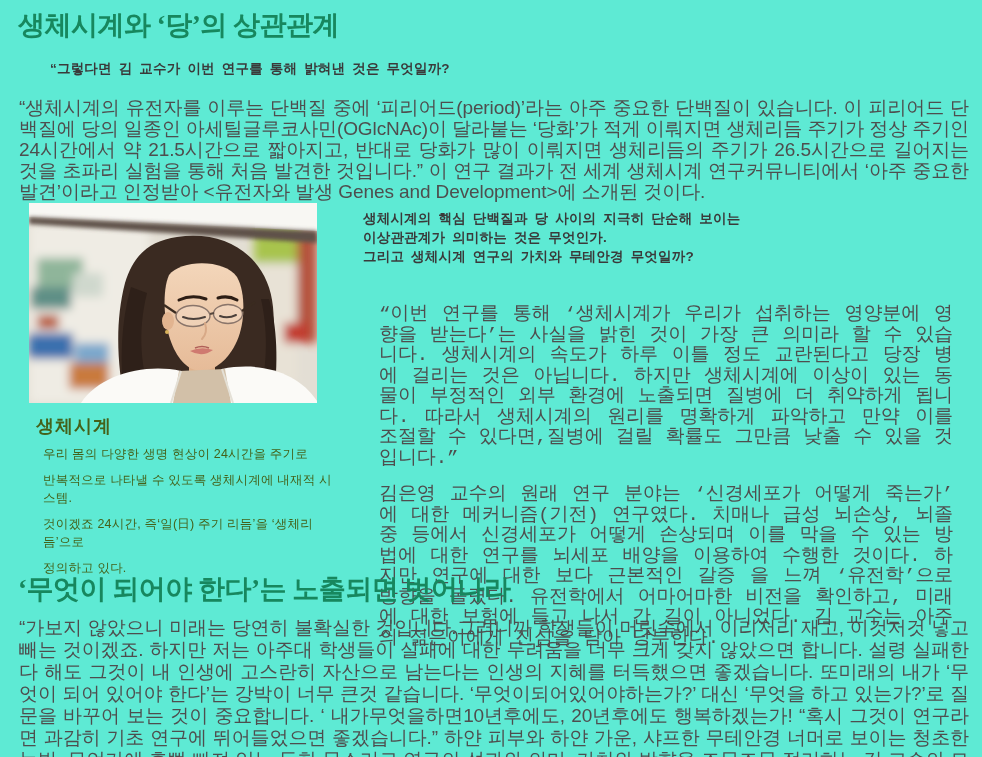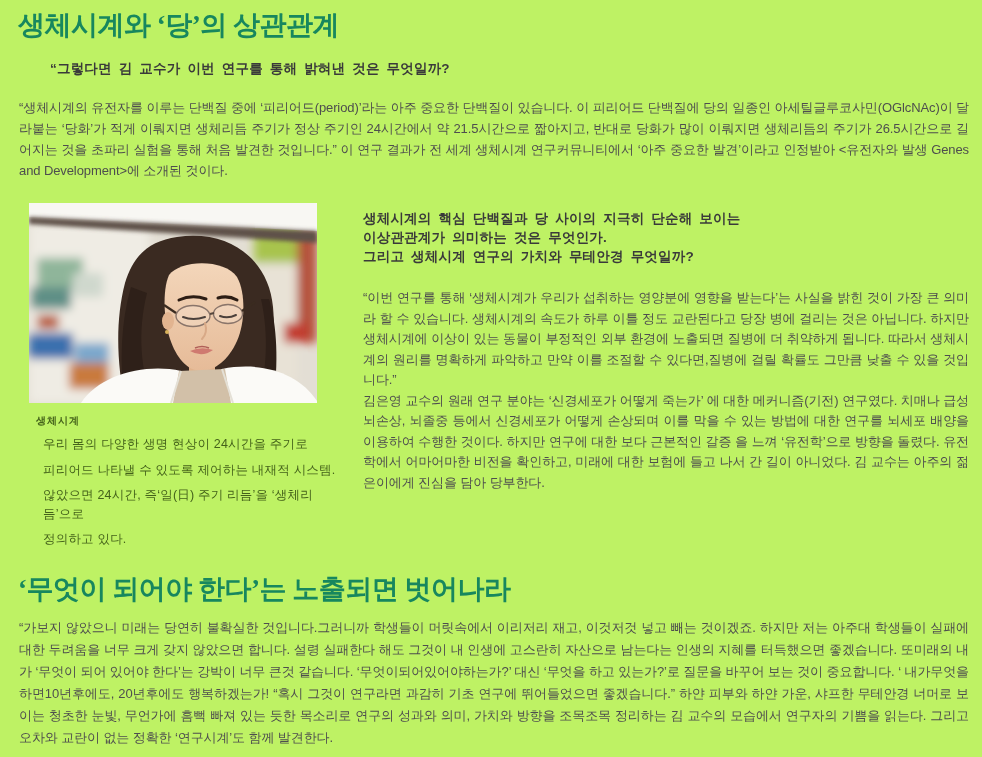--- a/index.html
+++ b/index.html
@@ -3,57 +3,57 @@
 <meta charset="utf-8">
 <style>
   :root{
     --heading-green:#17875e;
     --caption-green:#44621a;
     --body-text:#4e4e4e;
     --bold-text:#3a3a3a;
   }
   html,body{margin:0;padding:0;background:#fff;}
   .page{
-    position:relative;width:982px;height:757px;background:#bef264;
+    position:relative;width:982px;height:757px;background:#5eead4;
     font-family:"Liberation Sans","DejaVu Sans",sans-serif;
     color:var(--body-text);overflow:hidden;
   }
   .h-green{
     position:absolute;left:18px;margin:0;
     font-family:"Liberation Serif","DejaVu Serif",serif;
     font-weight:700;font-size:27px;line-height:30px;
     color:var(--heading-green);letter-spacing:-0.5px;
   }
   #section1-title{top:10px;}
   #section2-title{top:574px;}
   .bold-lead{
     position:absolute;font-size:13.5px;font-weight:700;color:var(--bold-text);
     letter-spacing:0.2px;word-spacing:3px;line-height:19px;
   }
   #lead-question{left:6px;top:59px;width:950px;margin-left:44px;}
   #interview-highlight{left:363px;top:197px;width:610px;margin-top:12px;}
   .body-copy{
-    position:absolute;font-size:13px;color:var(--body-text);
+    position:absolute;font-size:19px;color:var(--body-text);
     text-align:justify;letter-spacing:-0.1px;
   }
   #intro-paragraph{left:19px;top:97px;width:950px;line-height:21px;}
   #interview-body{left:363px;top:288px;width:606px;line-height:20.5px;}
-  #interview-body .para{margin:0;}
+  #interview-body .para{margin:16px;font-family:Liberation Mono, monospace;}
   #closing-paragraph{left:19px;top:617px;width:950px;line-height:22px;}
   .photo-frame{
     position:absolute;left:29px;top:203px;width:288px;height:200px;
     overflow:hidden;background:#d8d4cc;
   }
   .photo-frame svg{display:block;}
   .caption{
     position:absolute;left:36px;top:414px;width:310px;
     color:var(--caption-green);
   }
   .caption-title{
-    font-size:10px;font-weight:700;letter-spacing:1px;margin:0 0 7px 0;
+    font-size:18px;font-weight:700;letter-spacing:1px;margin:0 0 7px 0;
   }
   .caption-line{
     font-size:12.5px;line-height:18.6px;letter-spacing:0.2px;margin:7px;
   }
 </style>
 </head>
 <body>
 
 <div class="page">
 
@@ -139,22 +139,22 @@
   </div>
 
   <div class="body-copy" id="interview-body">
     <p class="para">“이번 연구를 통해 ‘생체시계가 우리가 섭취하는 영양분에 영향을 받는다’는 사실을 밝힌 것이 가장 큰 의미라 할 수 있습니다. 생체시계의 속도가 하루 이틀 정도 교란된다고 당장 병에 걸리는 것은 아닙니다. 하지만 생체시계에 이상이 있는 동물이 부정적인 외부 환경에 노출되면 질병에 더 취약하게 됩니다. 따라서 생체시계의 원리를 명확하게 파악하고 만약 이를 조절할 수 있다면,질병에 걸릴 확률도 그만큼 낮출 수 있을 것입니다.”</p>
     <p class="para">김은영 교수의 원래 연구 분야는 ‘신경세포가 어떻게 죽는가’ 에 대한 메커니즘(기전) 연구였다. 치매나 급성 뇌손상, 뇌졸중 등에서 신경세포가 어떻게 손상되며 이를 막을 수 있는 방법에 대한 연구를 뇌세포 배양을 이용하여 수행한 것이다. 하지만 연구에 대한 보다 근본적인 갈증 을 느껴 ‘유전학’으로 방향을 돌렸다. 유전학에서 어마어마한 비전을 확인하고, 미래에 대한 보험에 들고 나서 간 길이 아니었다. 김 교수는 아주의 젊은이에게 진심을 담아 당부한다.</p>
   </div>
 
   <div class="caption">
     <p class="caption-title">생체시계</p>
     <p class="caption-line">우리 몸의 다양한 생명 현상이 24시간을 주기로</p>
-    <p class="caption-line">피리어드 나타낼 수 있도록 제어하는 내재적 시스템.</p>
-    <p class="caption-line">않았으면 24시간, 즉‘일(日) 주기 리듬’을 ‘생체리듬’으로</p>
+    <p class="caption-line">반복적으로 나타낼 수 있도록 생체시계에 내재적 시스템.</p>
+    <p class="caption-line">것이겠죠 24시간, 즉‘일(日) 주기 리듬’을 ‘생체리듬’으로</p>
     <p class="caption-line">정의하고 있다.</p>
   </div>
 
   <h1 class="h-green" id="section2-title">‘무엇이 되어야 한다’는 노출되면 벗어나라</h1>
 
   <div class="body-copy" id="closing-paragraph">“가보지 않았으니 미래는 당연히 불확실한 것입니다.그러니까 학생들이 머릿속에서 이리저리 재고, 이것저것 넣고 빼는 것이겠죠. 하지만 저는 아주대 학생들이 실패에 대한 두려움을 너무 크게 갖지 않았으면 합니다. 설령 실패한다 해도 그것이 내 인생에 고스란히 자산으로 남는다는 인생의 지혜를 터득했으면 좋겠습니다. 또미래의 내가 ‘무엇이 되어 있어야 한다’는 강박이 너무 큰것 같습니다. ‘무엇이되어있어야하는가?’ 대신 ‘무엇을 하고 있는가?’로 질문을 바꾸어 보는 것이 중요합니다. ‘ 내가무엇을하면10년후에도, 20년후에도 행복하겠는가! “혹시 그것이 연구라면 과감히 기초 연구에 뛰어들었으면 좋겠습니다.” 하얀 피부와 하얀 가운, 샤프한 무테안경 너머로 보이는 청초한 눈빛, 무언가에 흠뻑 빠져 있는 듯한 목소리로 연구의 성과와 의미, 가치와 방향을 조목조목 정리하는 김 교수의 모습에서 연구자의 기쁨을 읽는다. 그리고 오차와 교란이 없는 정확한 ‘연구시계’도 함께 발견한다.</div>
 
 </div>
 
 </body></html>

